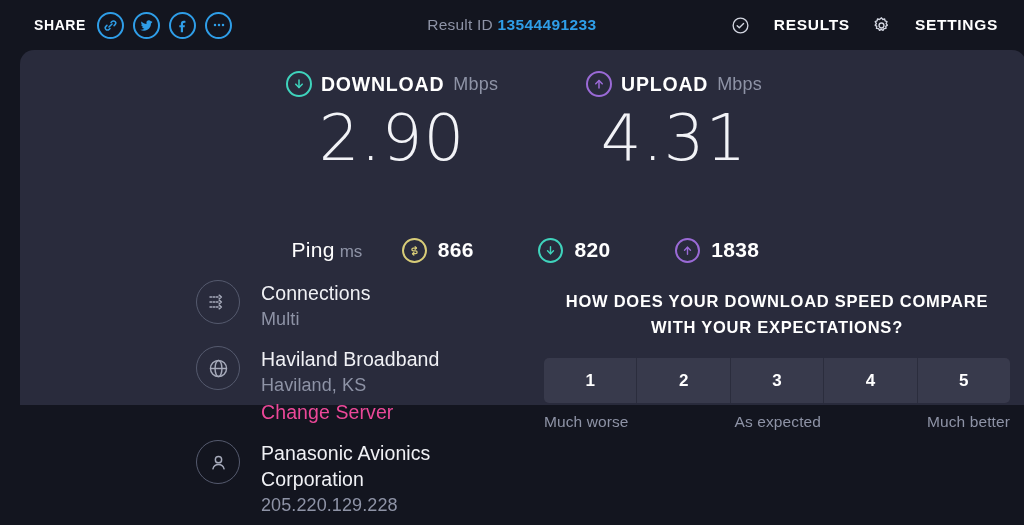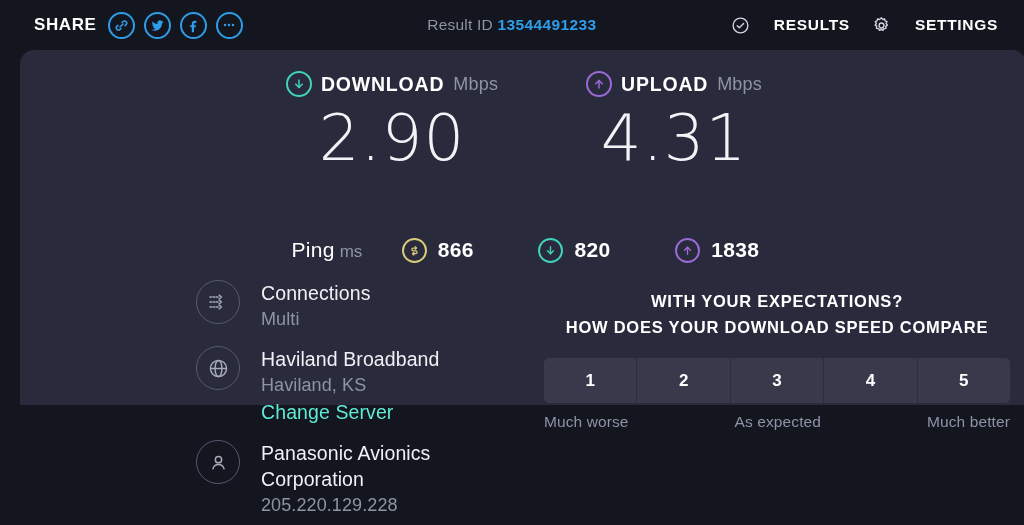--- a/index.html
+++ b/index.html
@@ -29,21 +29,21 @@
   .share-group {
     position: absolute;
     left: 34px;
     display: flex;
     align-items: center;
     gap: 9px;
   }
 
   .share-label {
     color: #ffffff;
-    font-size: 17px;
+    font-size: 14px;
     font-weight: bold;
     letter-spacing: 0.6px;
     margin-right: 2px;
   }
 
   .share-icon {
     width: 27px;
     height: 27px;
     border-radius: 50%;
     border: 2px solid #2f9ee8;
@@ -260,21 +260,21 @@
     line-height: 26px;
     letter-spacing: 0.1px;
   }
   .info-sub {
     color: #8e93a6;
     font-size: 18px;
     line-height: 26px;
     letter-spacing: 0.1px;
   }
   .info-link {
-    color: #5eead4;
+    color: #ec4899;
     font-size: 19.5px;
     line-height: 28px;
     letter-spacing: 0.1px;
     cursor: pointer;
   }
 
   
   .survey {
     position: absolute;
     left: 524px;
@@ -498,22 +498,22 @@
       </span>
       <div class="info-body">
         <div class="info-title">Panasonic Avionics Corporation</div>
         <div class="info-sub">205.220.129.228</div>
       </div>
     </div>
   </div>
 
   <div class="survey">
     <div class="survey-q">
+      <div>HOW DOES YOUR DOWNLOAD SPEED COMPARE</div>
       <div>WITH YOUR EXPECTATIONS?</div>
-      <div>HOW DOES YOUR DOWNLOAD SPEED COMPARE</div>
     </div>
 
     <div class="rating">
       <div class="rating-btn">1</div>
       <div class="rating-btn">2</div>
       <div class="rating-btn">3</div>
       <div class="rating-btn">4</div>
       <div class="rating-btn">5</div>
     </div>
 

